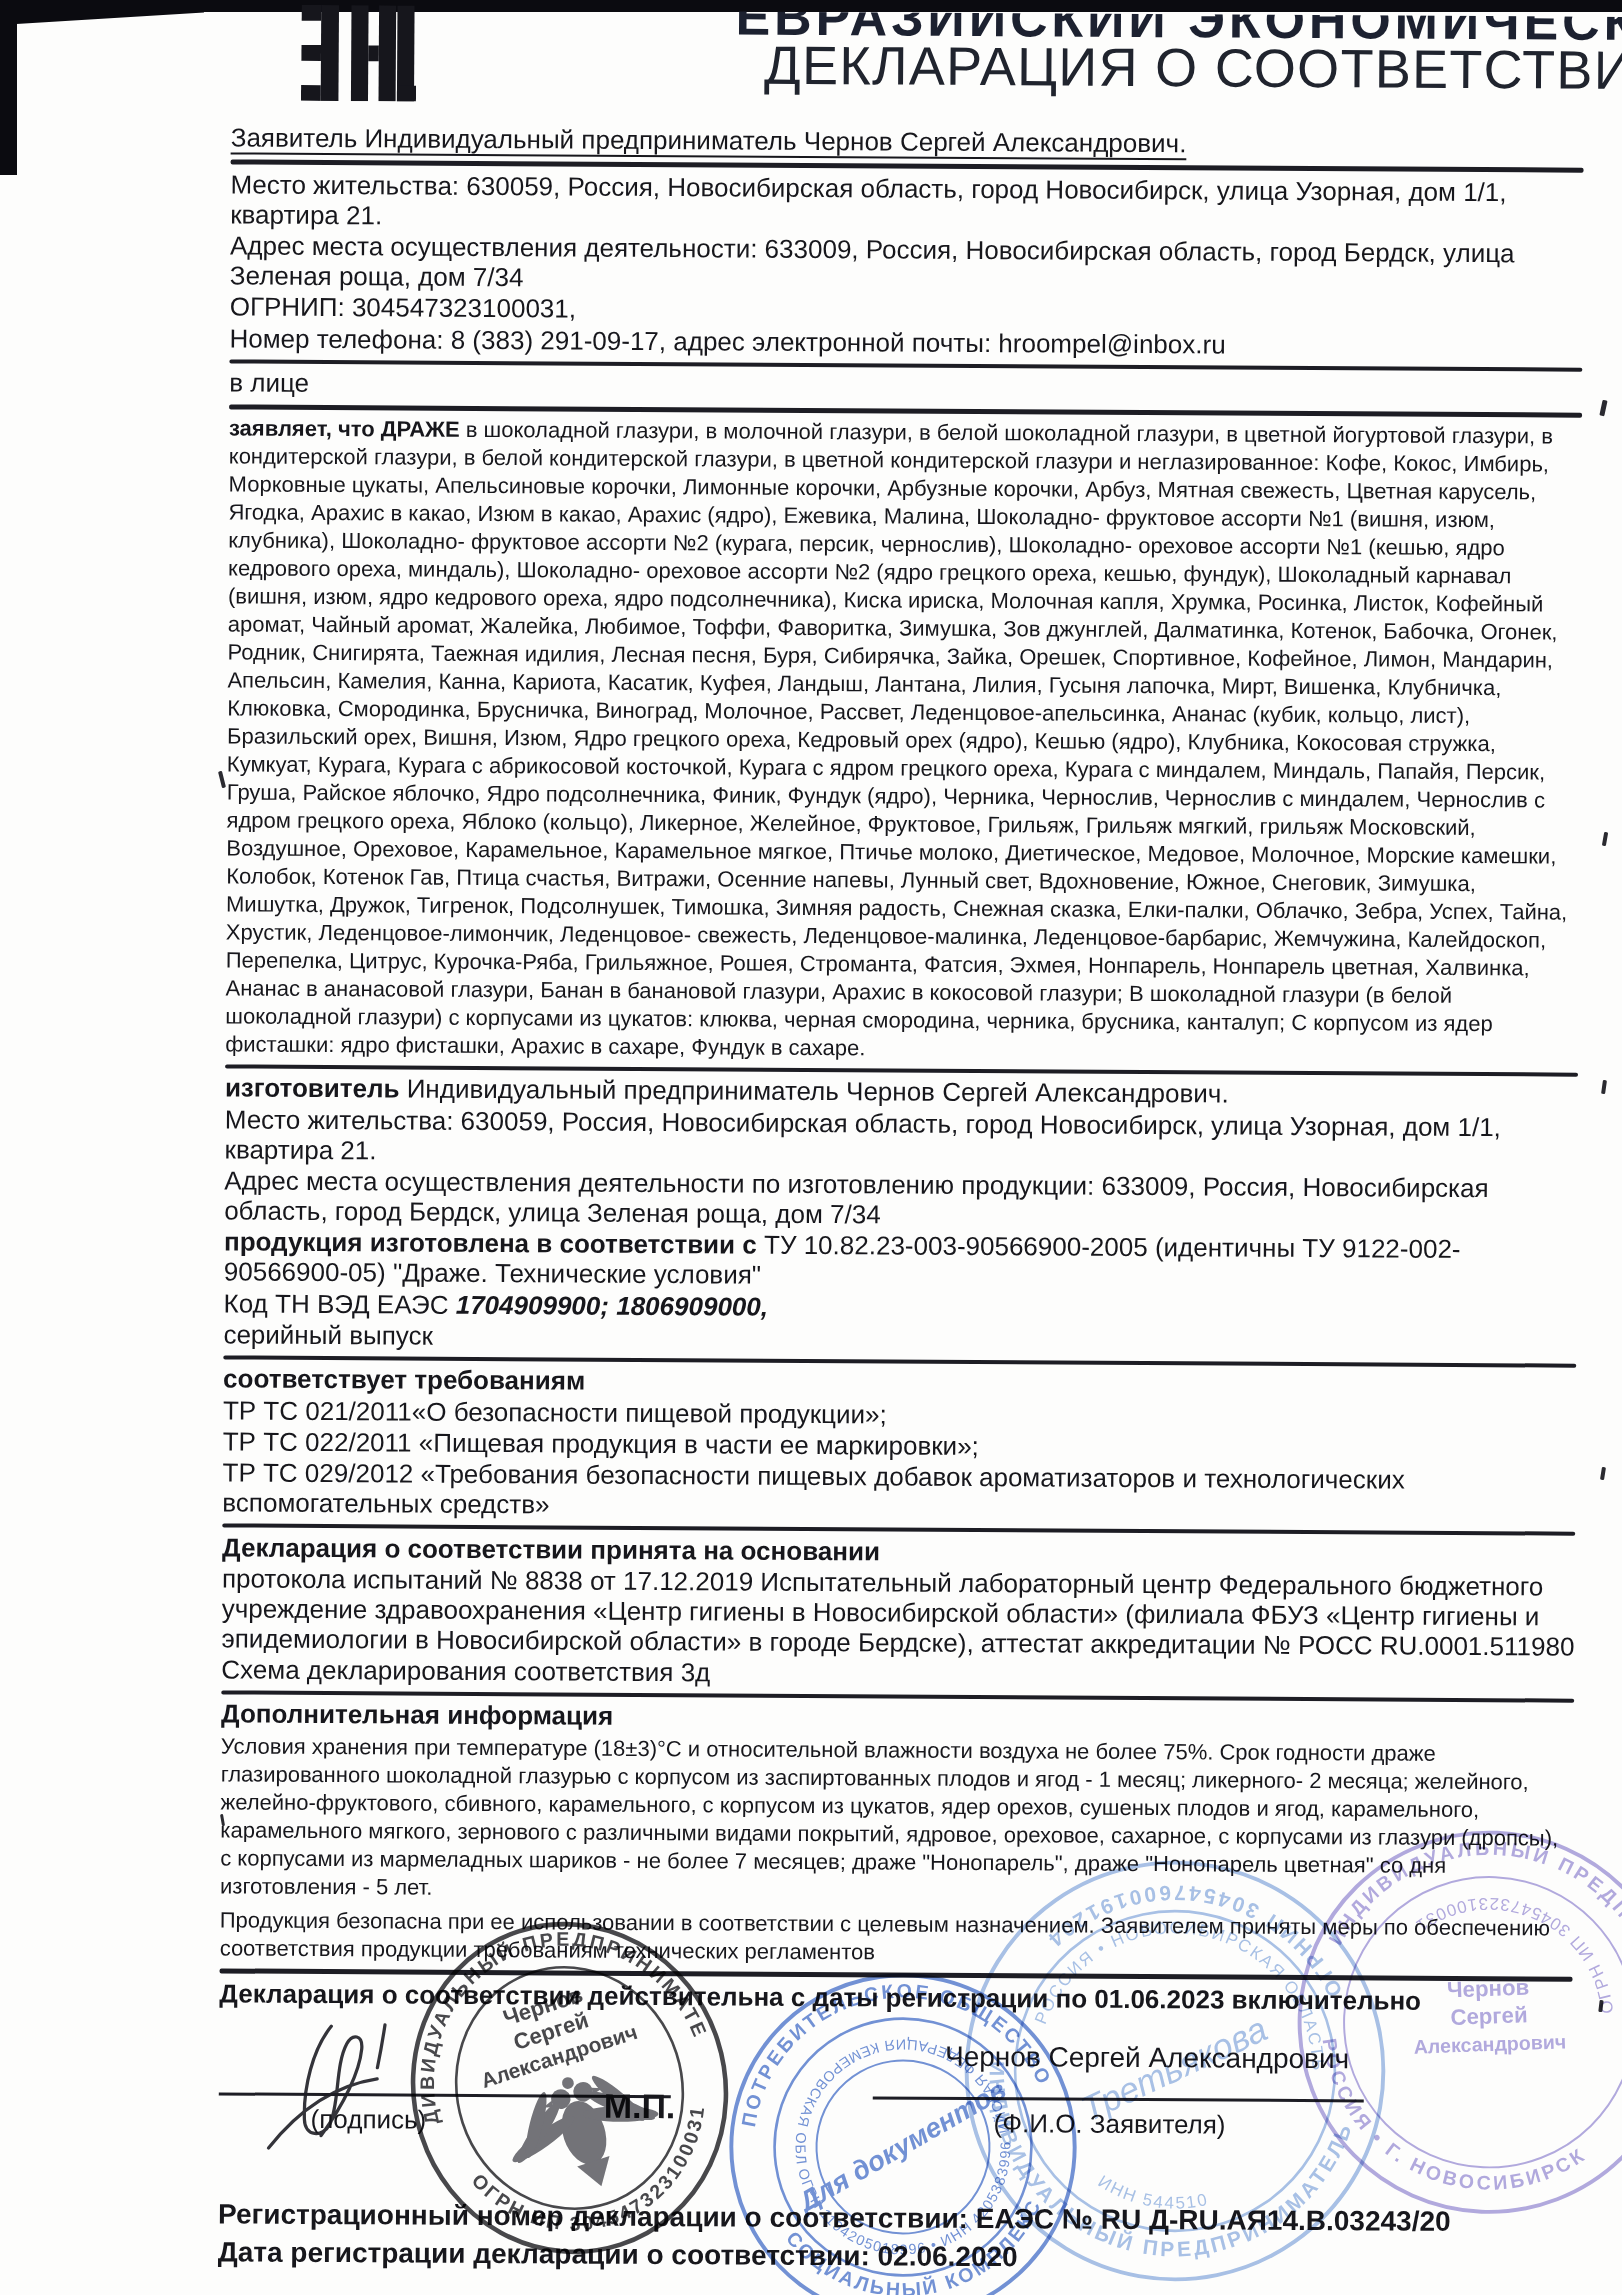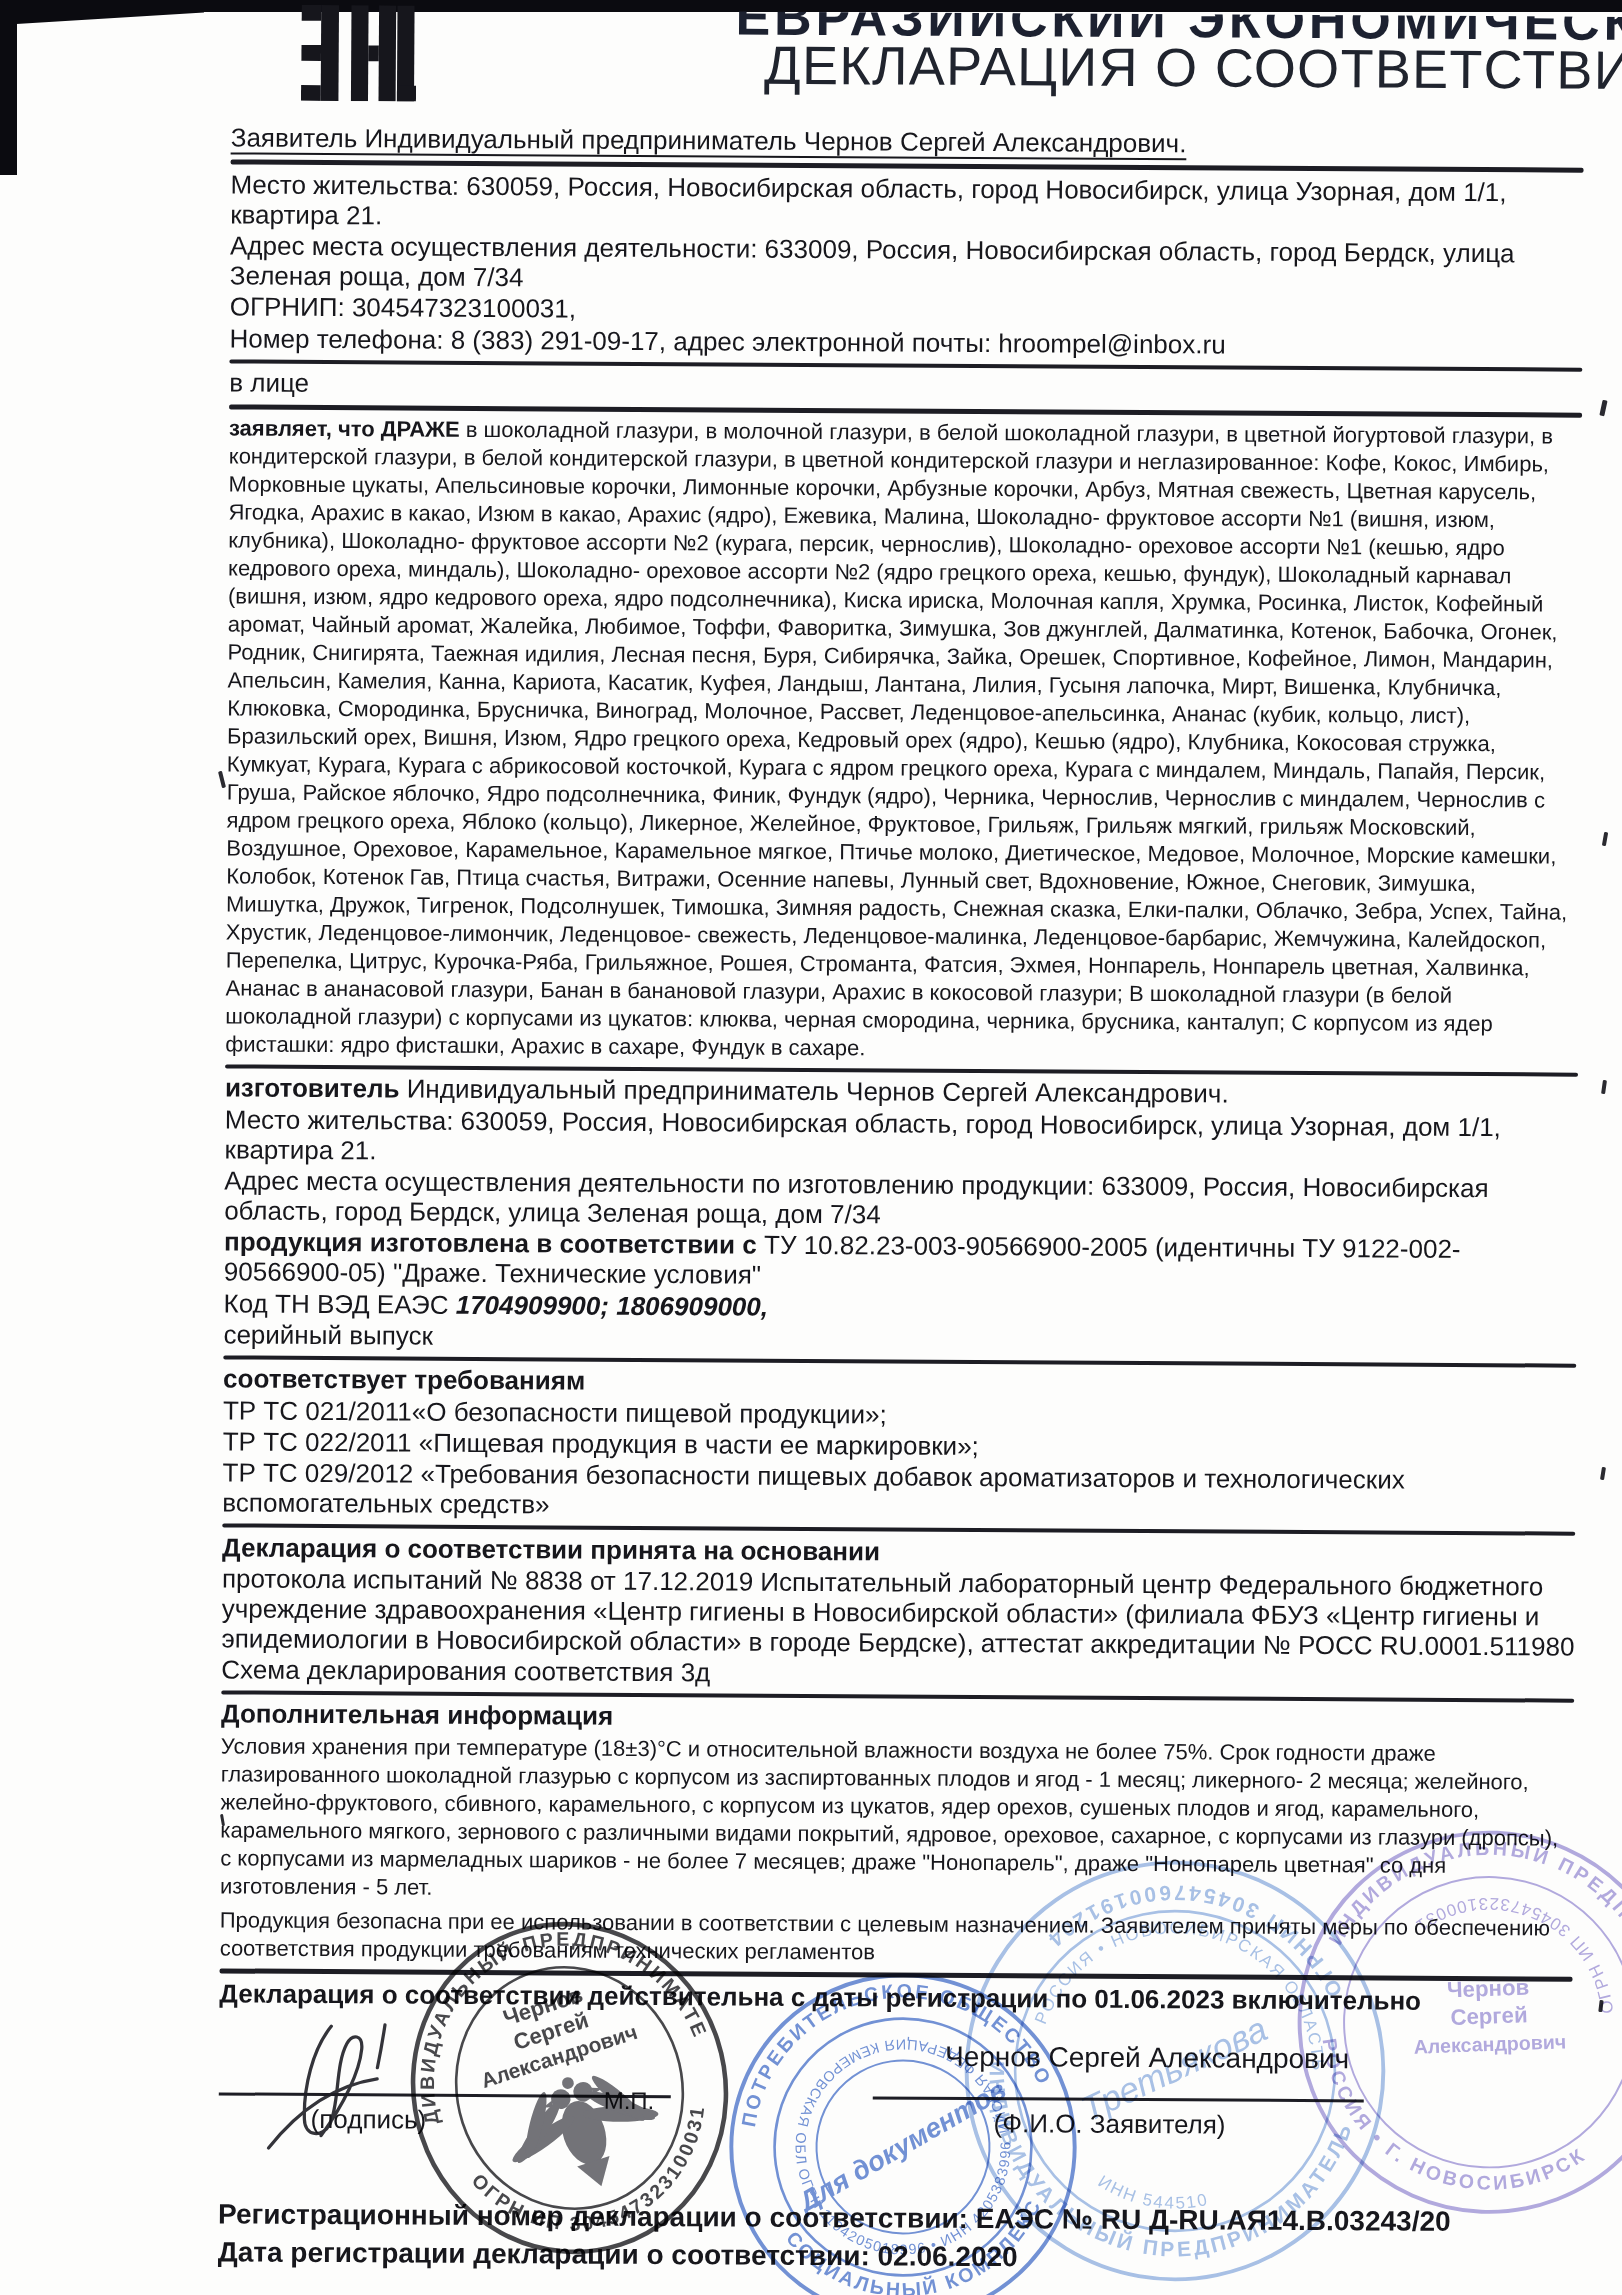--- a/index.html
+++ b/index.html
@@ -29,21 +29,21 @@
   .bi{font-weight:700;font-style:italic;}
   .u{text-decoration:underline;text-decoration-thickness:2px;text-underline-offset:5.9px;}
   .hr{background:#1d1d24;border-radius:2px;}
   .h8{height:5.2px;margin:6.5px 0 5.2px 0;}
   .h6{height:3.9px;margin:5.9px 0 4.6px 0;}
   .mt2{margin-top:1.3px!important;}.mt6{margin-top:3.9px!important;}.mt8{margin-top:5.2px!important;}.mt20{margin-top:13px!important;}
   .sig-row{position:relative;height:165px;margin-top:10.5px;}
   .sig-line{position:absolute;height:3.3px;background:#1d1d24;top:73px;}
   .lab{position:absolute;font-size:26px;}
   .fio{position:absolute;font-size:28px;top:17px;left:726px;}
-  .mp{position:absolute;font-weight:400;font-size:24px;left:385px;top:65px;}
+  .mp{position:absolute;font-weight:700;font-size:34px;left:385px;top:65px;}
   .regline{font-size:28px !important;line-height:34px !important;font-weight:700;}
   
   .stamp{position:absolute;mix-blend-mode:multiply;z-index:30;pointer-events:none;}
   .stamp text{font-family:"Liberation Sans","DejaVu Sans",sans-serif;}
   .script{font-family:"DejaVu Serif","Liberation Serif",serif;font-style:italic;}
 </style>
 </head>
 <body>
 
 <div class="page">

